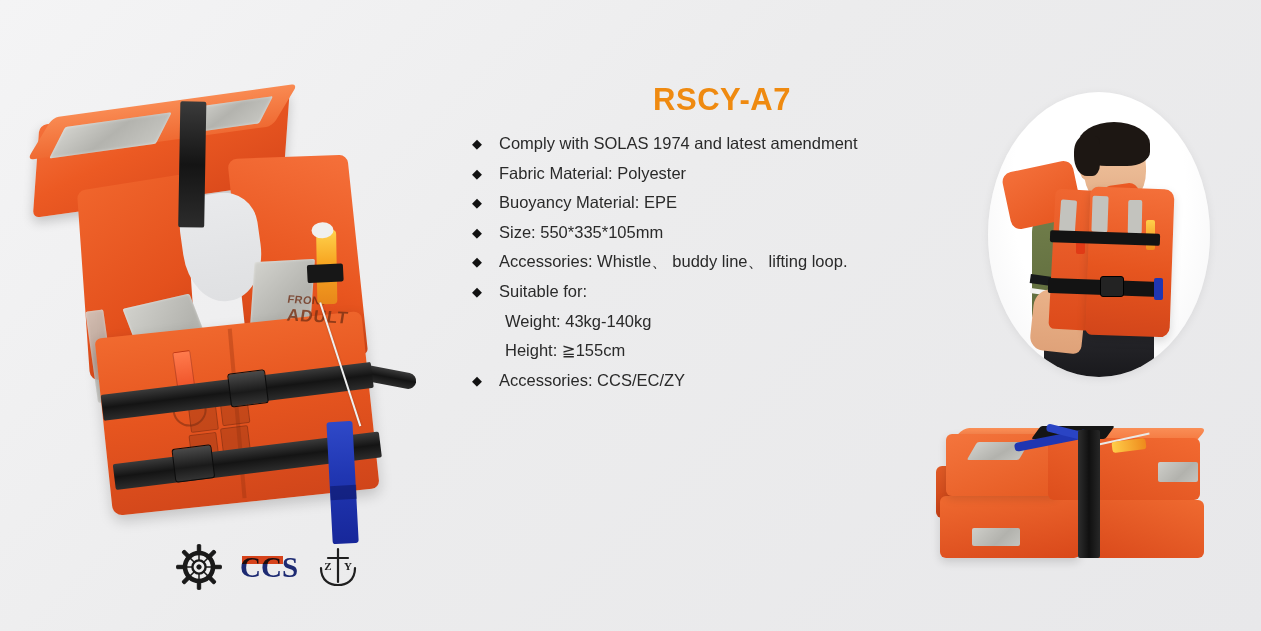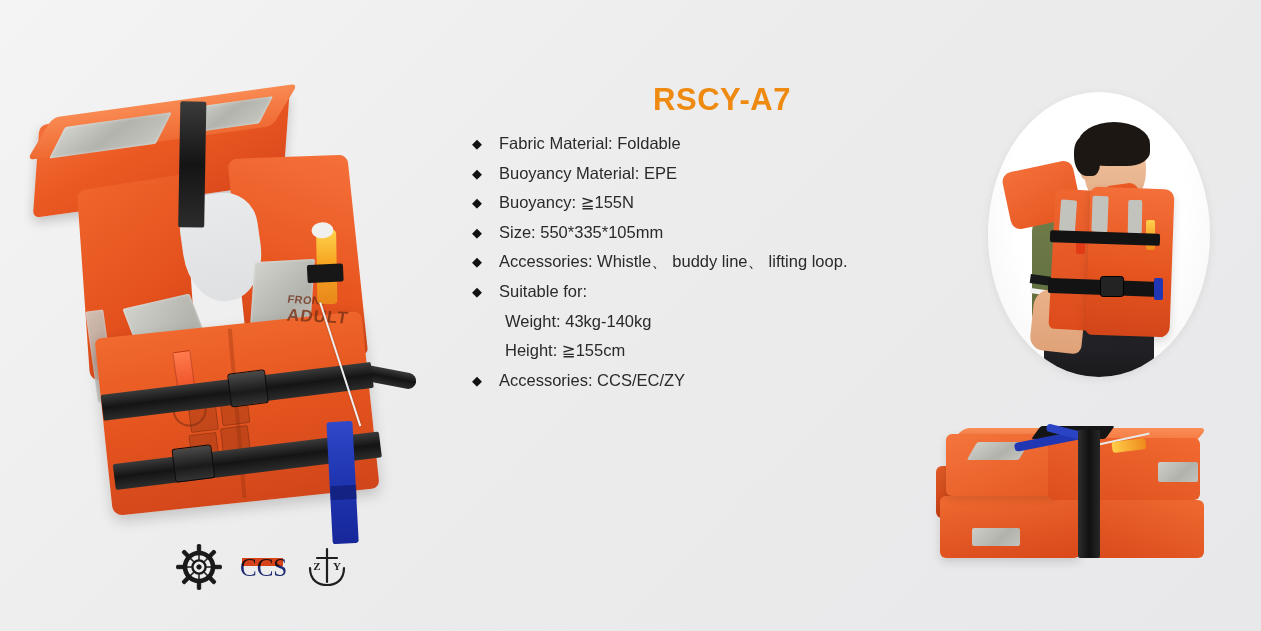--- a/index.html
+++ b/index.html
@@ -224,22 +224,22 @@
     position: absolute;
     left: 176px;
     top: 544px;
     display: flex;
     align-items: center;
     gap: 18px;
   }
   .logo-wheel { width: 46px; height: 46px; }
   .logo-ccs {
     font-family: "Liberation Serif", serif;
-    font-weight: normal;
-    font-size: 25px;
+    font-weight: bold;
+    font-size: 29px;
     letter-spacing: 0px;
     line-height: 1;
     color: #1d2a72;
     position: relative;
     display: inline-block;
   }
   .logo-ccs .ccs-accent {
     position: absolute;
     left: 2px; top: 3px;
     width: 41px; height: 8px;
@@ -648,23 +648,23 @@
         <path d="M5 24 C5 37, 14 41, 22 41 C30 41, 39 37, 39 24"></path>
       </g>
       <text x="12" y="26" font-family="Liberation Serif, serif" font-size="11" font-weight="bold" fill="#1f1f1f" text-anchor="middle">Z</text>
       <text x="32" y="26" font-family="Liberation Serif, serif" font-size="11" font-weight="bold" fill="#1f1f1f" text-anchor="middle">Y</text>
     </svg>
   </div>
 
   <div class="specs">
     <h1 class="title">RSCY-A7</h1>
     <ul class="spec-list">
-      <li class="spec-item">Fabric Material: Foldable</li>
+      <li class="spec-item">Comply with SOLAS 1974 and latest amendment</li>
+      <li class="spec-item">Fabric Material: Polyester</li>
       <li class="spec-item">Buoyancy Material: EPE</li>
-      <li class="spec-item">Buoyancy: ≧155N</li>
       <li class="spec-item">Size: 550*335*105mm</li>
       <li class="spec-item">Accessories: Whistle、 buddy line、 lifting loop.</li>
       <li class="spec-item">Suitable for:</li>
     </ul>
     <div class="spec-sub">Weight: 43kg-140kg</div>
     <div class="spec-sub">Height: ≧155cm</div>
     <ul class="spec-list">
       <li class="spec-item">Accessories: CCS/EC/ZY</li>
     </ul>
   </div>

